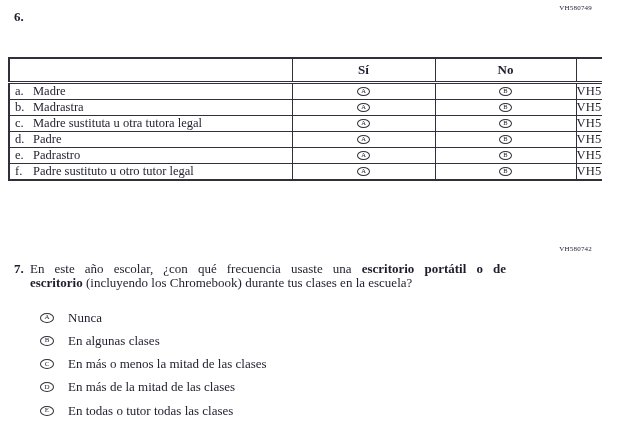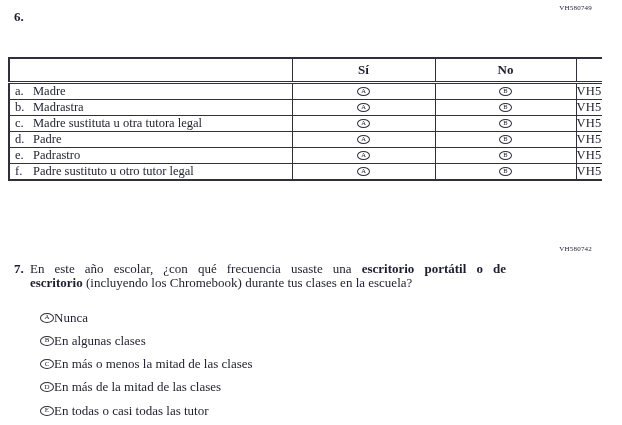--- a/index.html
+++ b/index.html
@@ -97,21 +97,21 @@
     left: 40px;
     top: 311px;
   }
   .opt-row {
     display: flex;
     align-items: center;
     height: 13px;
     margin-bottom: 10.3px;
   }
   .opt-row .bubble { width: 14px; height: 10px; font-size: 7px; flex: 0 0 14px; }
-  .opt-label { margin-left: 0; font-size: 13px; white-space: nowrap; }
+  .opt-label { margin-left: 14px; font-size: 13px; white-space: nowrap; }
 </style>
 </head>
 <body>
 
 <div class="page">
 
   <div class="vhcode" style="top:4px;">VH580749</div>
 
   <div class="q-block" style="left:14px; top:10px;">
     <div class="q-num">6.</div>
@@ -194,17 +194,17 @@
     <div class="opt-row">
       <span class="bubble">C</span>
       <span class="opt-label">En más o menos la mitad de las clases</span>
     </div>
     <div class="opt-row">
       <span class="bubble">D</span>
       <span class="opt-label">En más de la mitad de las clases</span>
     </div>
     <div class="opt-row">
       <span class="bubble">E</span>
-      <span class="opt-label">En todas o casi todas las tutor</span>
+      <span class="opt-label">En todas o tutor todas las clases</span>
     </div>
   </div>
 
 </div>
 
 </body></html>

